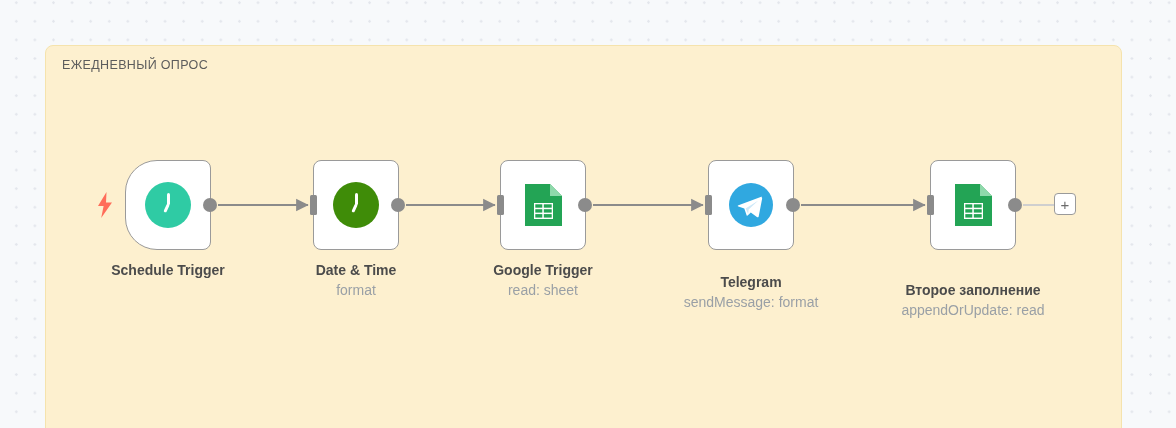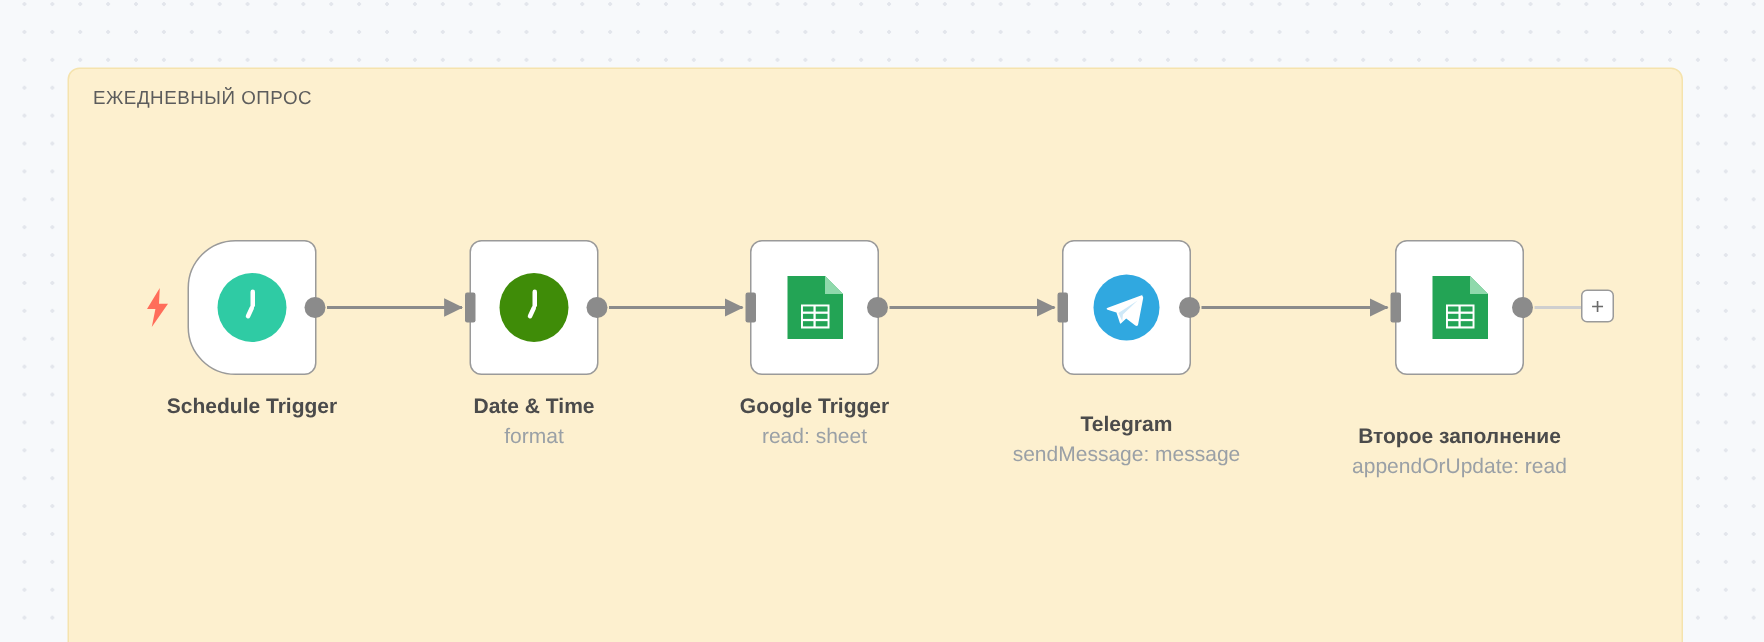--- a/index.html
+++ b/index.html
@@ -265,21 +265,21 @@
       <svg width="46" height="46" viewBox="0 0 46 46">
         <circle cx="23" cy="23" r="22" fill="#30a8e0"></circle>
         <path d="M34 14.5 L10.5 23.2 c-1 .4 -1 1 -.1 1.3 l5.9 1.9 l2.3 6.9 c.3 .8 .5 .5 1 .1 l3.2 -3 l6.1 4.6 c1.1 .6 1.7 .2 1.9 -1 l3.3 -17.2 c.2 -1.2 -.5 -1.7 -1.1 -1.3 z" fill="#ffffff"></path>
         <path d="M17.6 26.6 L30.4 18.4 l-9.8 9.2 l-.4 4.5 z" fill="#cfe9f8"></path>
       </svg>
     </div>
     <div class="out-dot"></div>
   </div>
   <div class="node-label" style="left:751px; top:274px;">
     <div class="node-title">Telegram</div>
-    <div class="node-sub">sendMessage: message</div>
+    <div class="node-sub">sendMessage: format</div>
   </div>
 
   <div class="node" style="left:930px; top:160px;">
     <div class="in-tab"></div>
     <div class="icon-wrap">
       <svg width="42" height="46" viewBox="0 0 42 46">
         <path d="M3 2 h25 l12 12 v30 H3 Z" fill="#23a455"></path>
         <path d="M28 2 l12 12 h-12 z" fill="#8fd9ab"></path>
         <rect x="12" y="21" width="19" height="16" fill="#ffffff"></rect>
         <g fill="#23a455">

